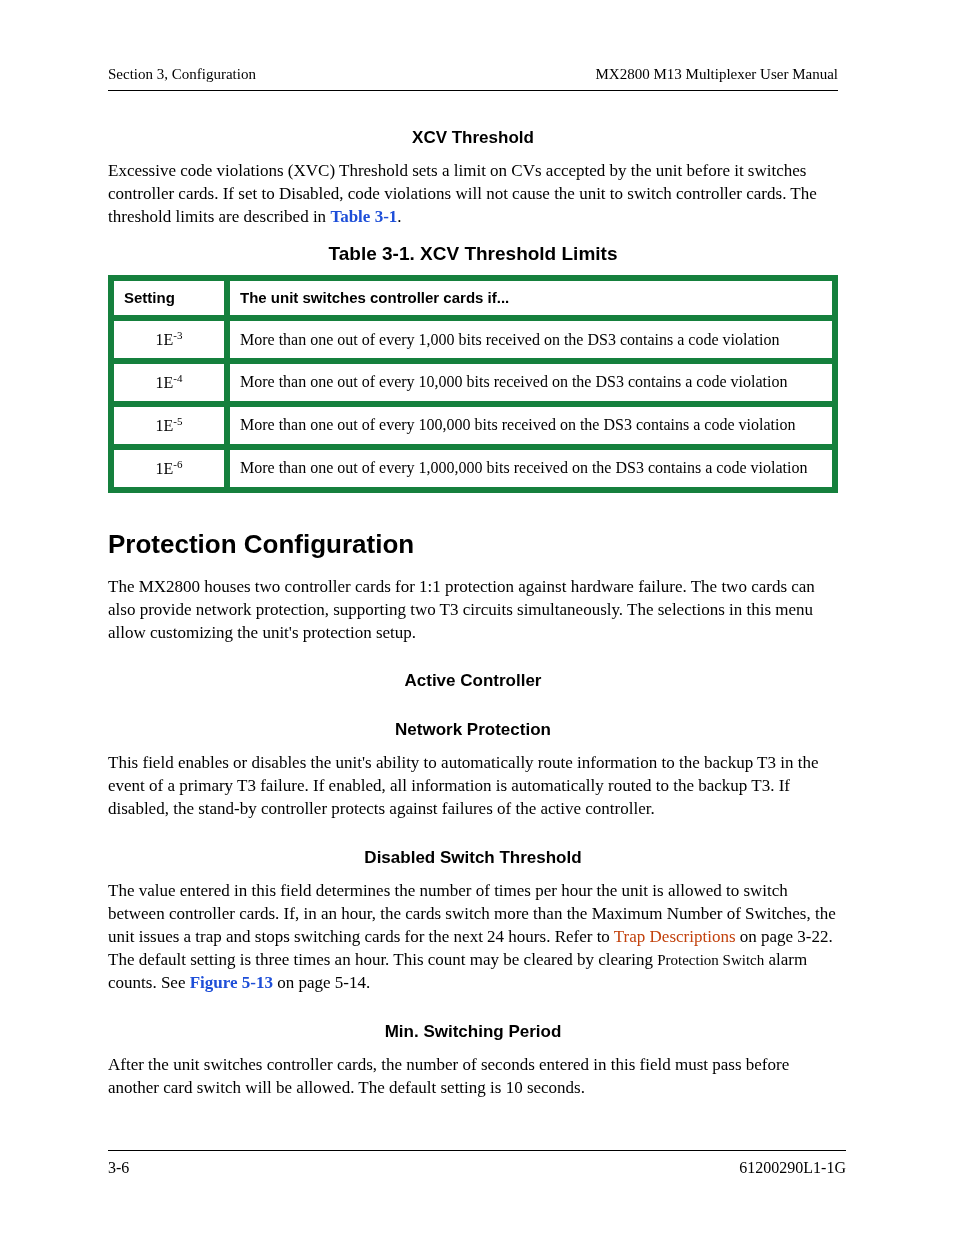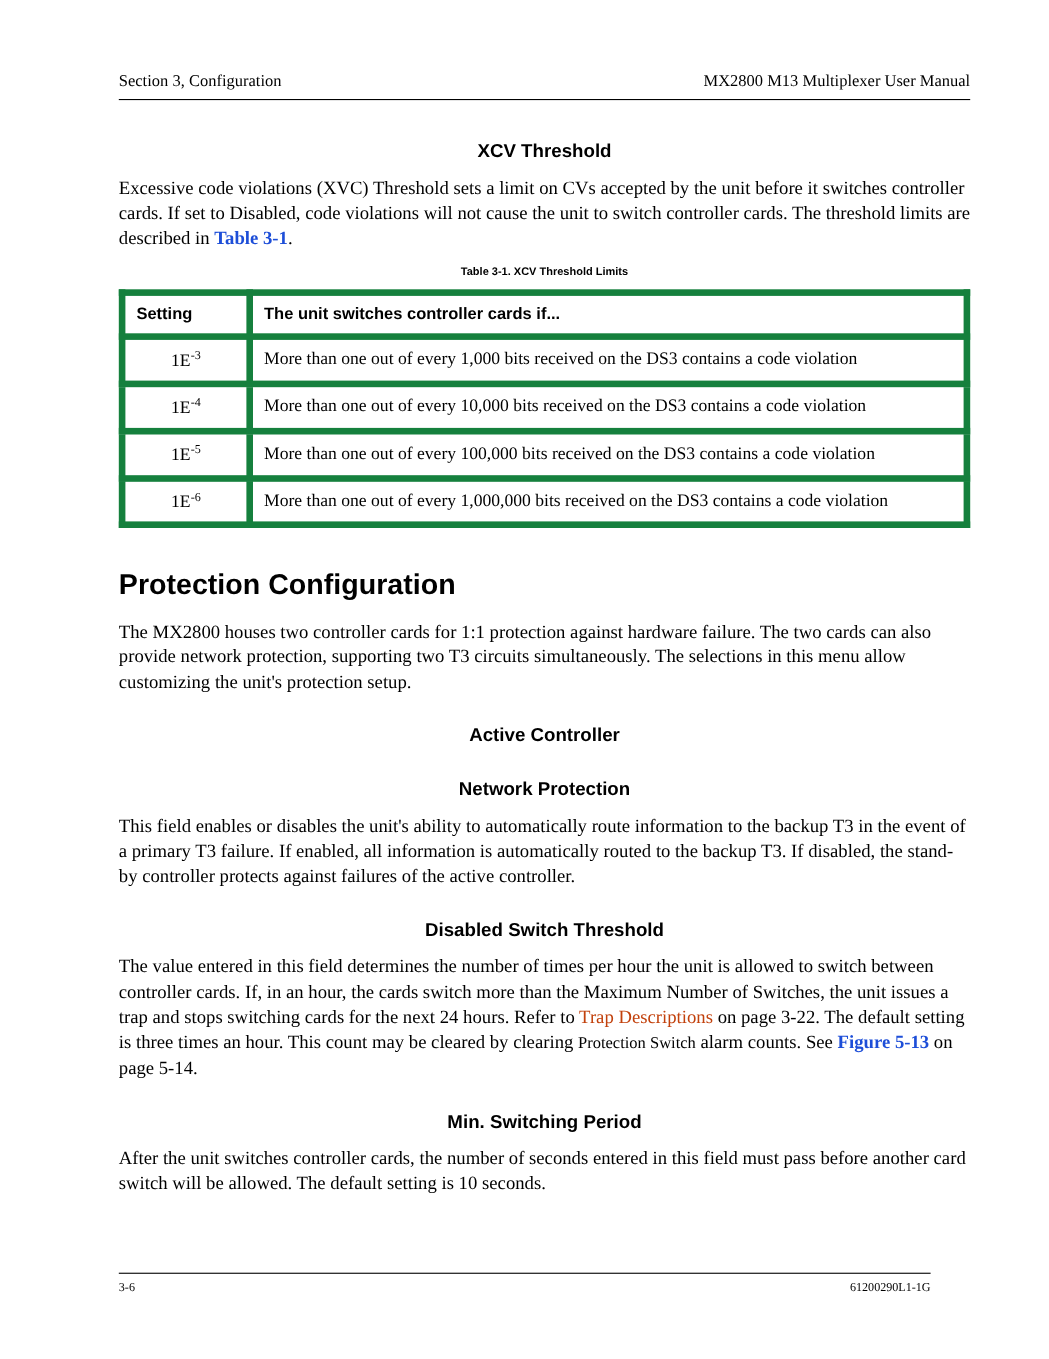--- a/index.html
+++ b/index.html
@@ -6,21 +6,21 @@
     margin: 0;
     padding: 0;
     background: #fff;
     font-family: "Times New Roman", Times, serif;
     color: #000;
   }
   .page {
     width: 954px;
     height: 1235px;
     box-sizing: border-box;
-    padding: 64px 72px 56px 108px;
+    padding: 64px 116px 56px 108px;
     position: relative;
     font-size: 17px;
     line-height: 1.35;
   }
   .running-head {
     display: flex;
     justify-content: space-between;
     font-size: 15px;
     margin-bottom: 6px;
   }
@@ -48,21 +48,21 @@
     text-align: center;
   }
   p {
     margin: 0 0 12px 0;
     text-align: left;
   }
   .table-caption {
     text-align: center;
     font-family: Arial, Helvetica, sans-serif;
     font-weight: bold;
-    font-size: 10px;
+    font-size: 19px;
     margin: 11px 0 8px 0;
   }
   table.threshold {
     width: 100%;
     border-collapse: collapse;
     margin-bottom: 12px;
     font-size: 16px;
   }
   table.threshold th, table.threshold td {
     border: 6px solid #15803d;
@@ -88,21 +88,21 @@
   a.xref-italic {
     color: #c2410c;
     text-decoration: none;
   }
   .sans-inline { font-family: Liberation Serif, serif; font-size: 15px; }
   .footer {
     position: absolute;
     left: 108px;
     right: 108px;
     bottom: 56px;
-    font-size: 11px;
+    font-size: 16px;
   }
   .footer-row {
     display: flex;
     justify-content: space-between;
   }
 </style>
 </head>
 <body>
 
 <div class="page">

